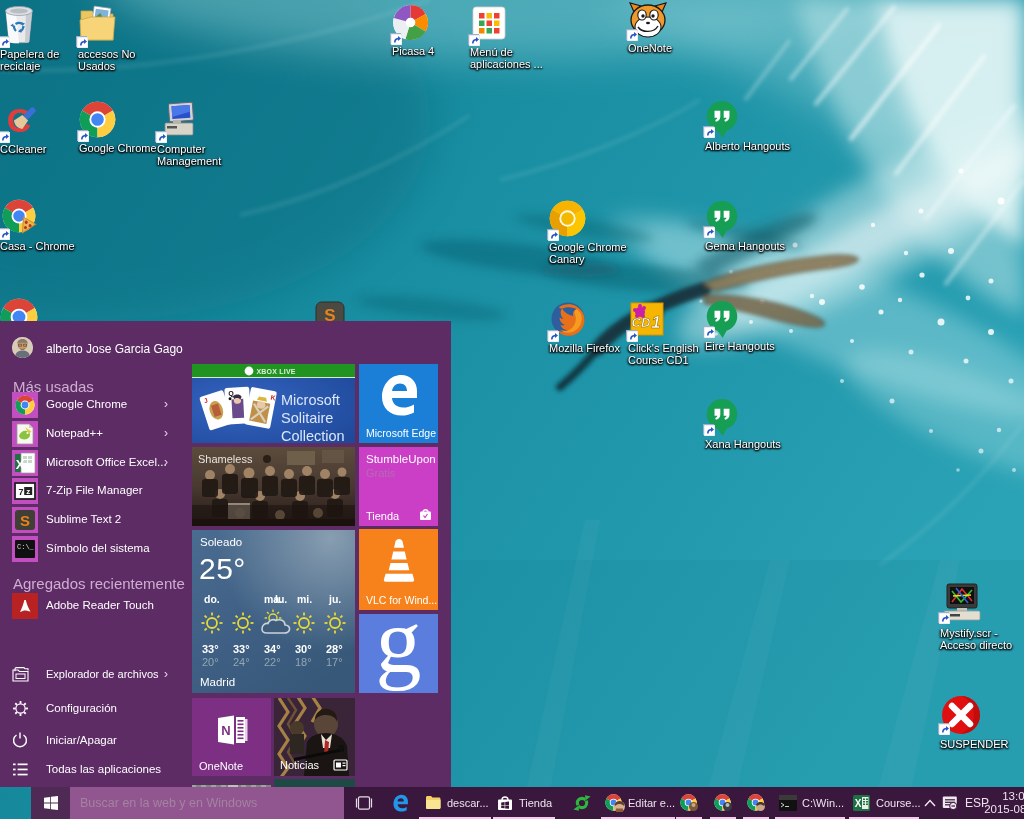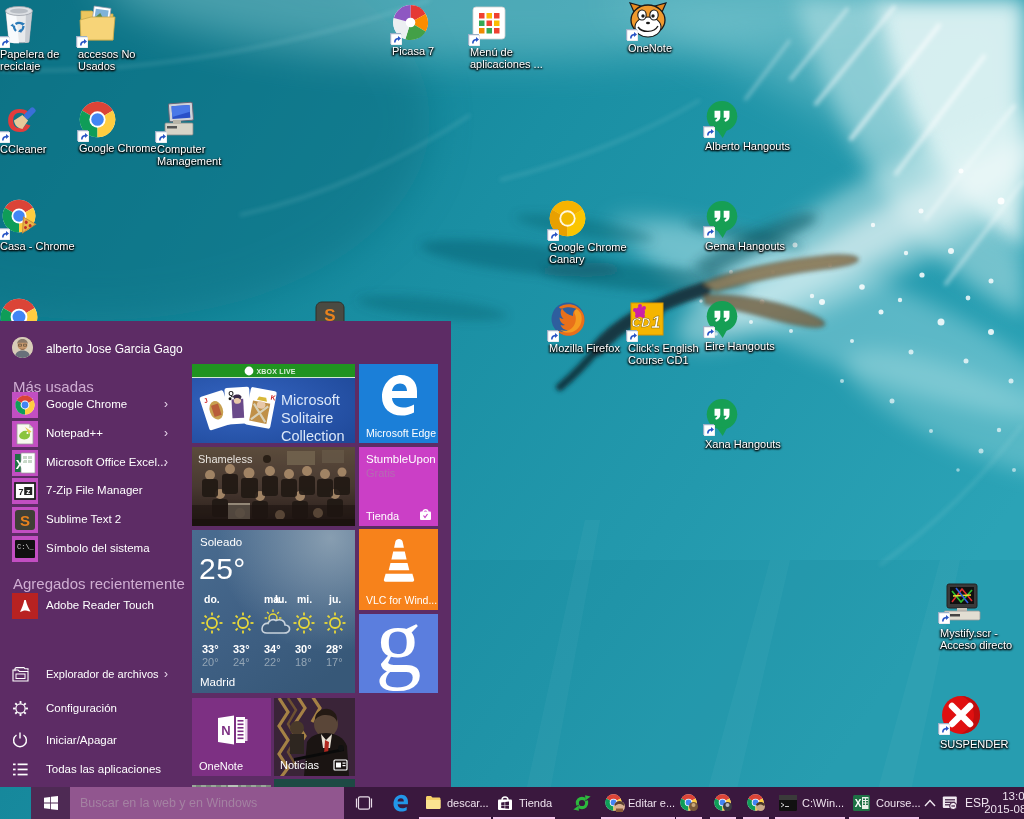--- a/index.html
+++ b/index.html
@@ -235,21 +235,21 @@
         <path d="M50,50 L91,27 A47,47 0 0 1 91,74 Z" fill="#fb8c00"></path>
         <path d="M50,50 L91,74 A47,47 0 0 1 36,95 Z" fill="#43a047"></path>
         <path d="M50,50 L36,95 A47,47 0 0 1 5,38 Z" fill="#eceff1"></path>
         <path d="M50,50 L5,38 A47,47 0 0 1 50,3 Z" fill="#8e57c2"></path>
         <circle cx="50" cy="50" r="13" fill="#fff"></circle>
       </svg><span class="sc">
             <svg width="11" height="11">
               <use href="#shortarrow"></use>
             </svg>
           </span></span>
-      <div class="lbl one">Picasa 7</div>
+      <div class="lbl one">Picasa 4</div>
     </div>
 
     <div class="dicon" style="left:470px;top:4px;">
       <span class="ic"><svg width="38" height="38" viewBox="0 0 38 38">
         <rect x="3" y="3" width="32" height="32" rx="3" fill="#fff" stroke="#d0d0d0" stroke-width="0.8"></rect>
         <g>
           <rect x="9" y="9" width="5.5" height="5.5" fill="#ef4131"></rect>
               <rect x="16.5" y="9" width="5.5" height="5.5" fill="#fbbc05"></rect>
               <rect x="24" y="9" width="5.5" height="5.5" fill="#ef4131"></rect>
           <rect x="9" y="16.5" width="5.5" height="5.5" fill="#34a853"></rect>

